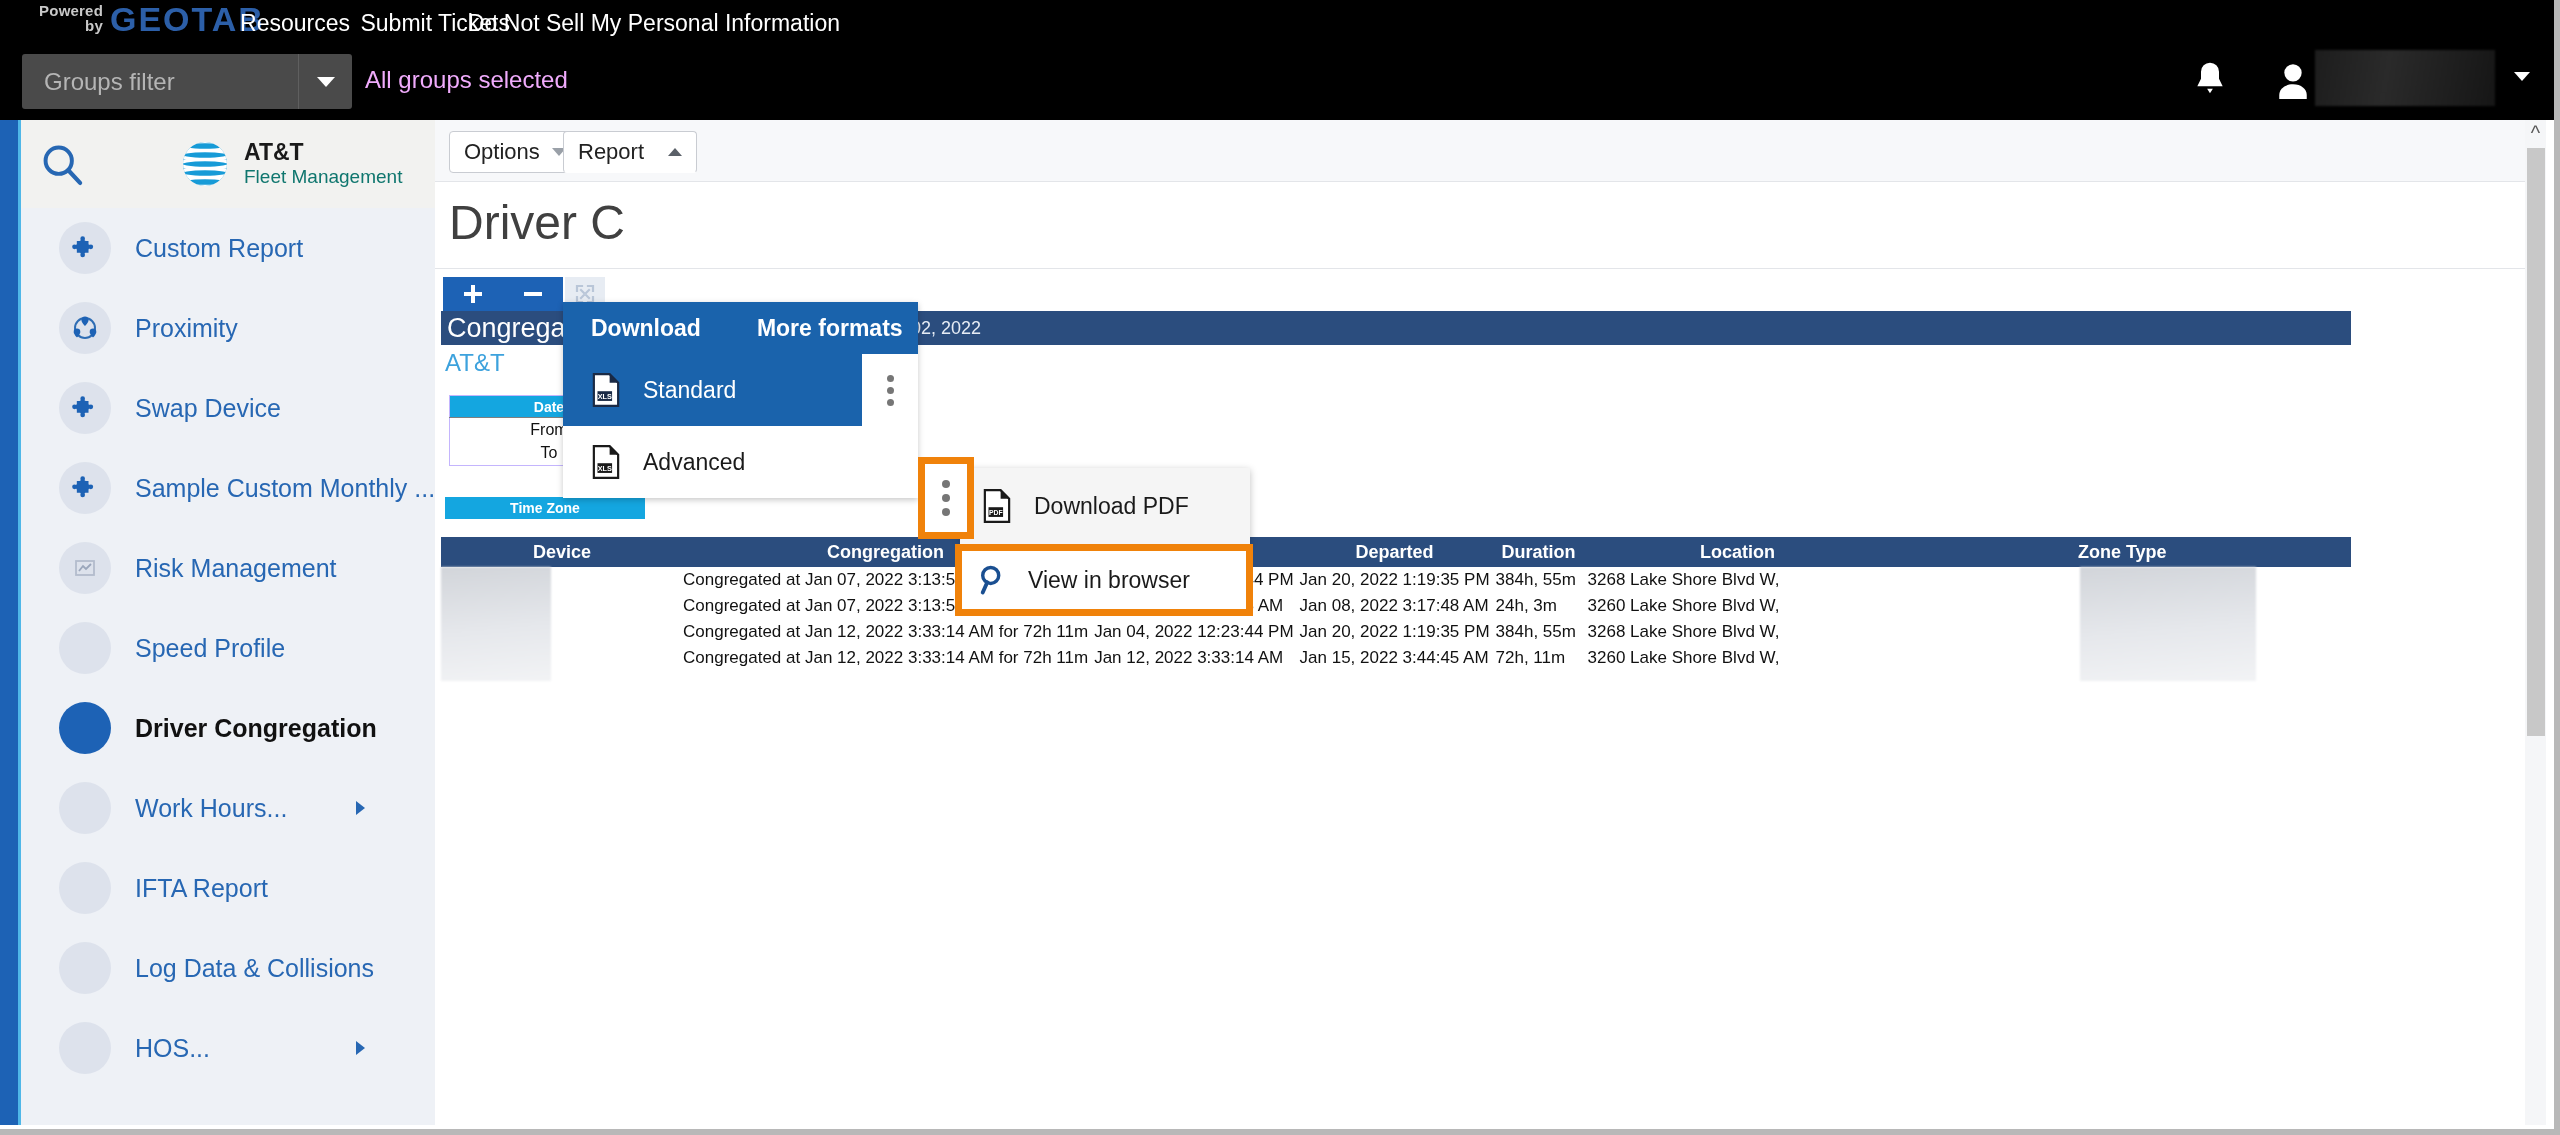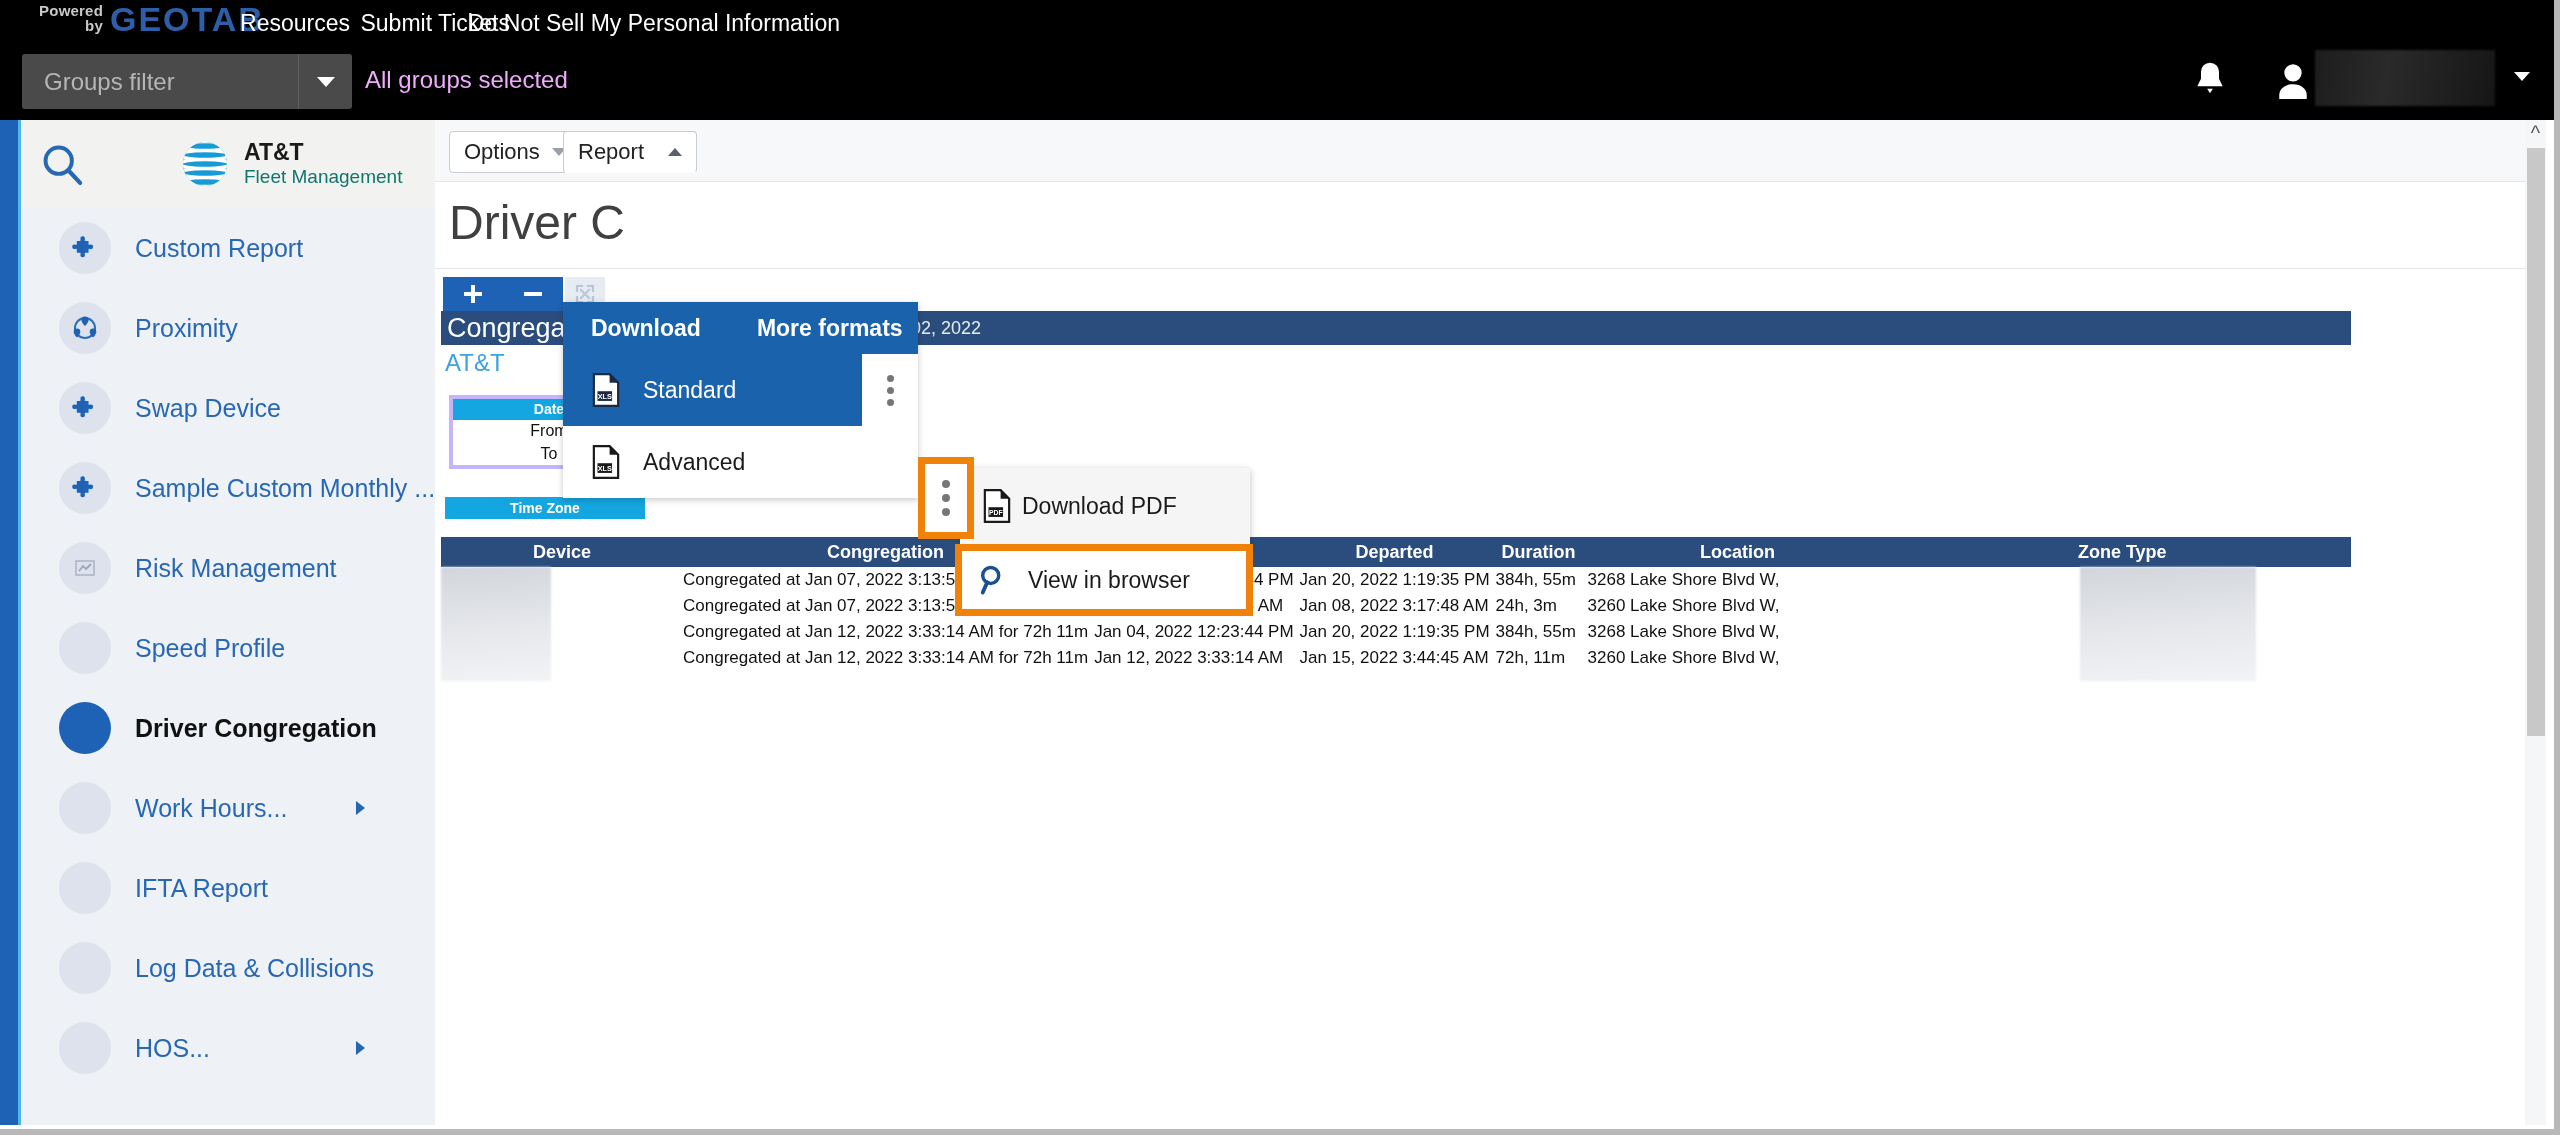--- a/index.html
+++ b/index.html
@@ -244,21 +244,21 @@
   .rpt-headbar .date {
     font-size: 18px; margin-right: 1370px; color: #e6ecf5;
   }
   .rpt-sub {
     position: absolute; left: 10px; top: 80px;
     font-size: 24px; color: #3da2dd;
   }
 
   .mini-table {
     position: absolute; left: 14px; top: 126px;
-    width: 200px; border: 4px solid #c4b5fd;
+    width: 200px; border: 1px solid #c4b5fd;
     border-collapse: collapse;
   }
   .mini-table .mt-head {
     background: #14a6e0; color: #ffffff; font-size: 14px;
     text-align: center; height: 22px; font-weight: bold;
     border-bottom: 1px solid #7f7f7f;
   }
   .mini-table .mt-row {
     height: 24px; font-size: 16px; text-align: center;
     color: #111; border-bottom: 1px solid #7f7f7f;
@@ -358,21 +358,21 @@
   .submenu {
     position: absolute; left: 960px; top: 348px;
     width: 290px; z-index: 60;
     background: #f5f5f5;
     box-shadow: 0 2px 7px rgba(0,0,0,.25);
   }
   .sm-row {
     height: 76px; display: flex; align-items: center; cursor: pointer;
   }
   .sm-row .sm-ico { margin-left: 22px; width: 30px; height: 34px; flex:none; }
-  .sm-row .sm-label { margin-left: 10px; font-size: 23px; color: #1a1a1a; }
+  .sm-row .sm-label { margin-left: 22px; font-size: 23px; color: #1a1a1a; }
   .sm-row-view {
     position: absolute; left: 955px; top: 424px;
     width: 298px; height: 72px; z-index: 75;
     border: 7px solid #f0820a; background: #ffffff;
     display: flex; align-items: center; cursor: pointer;
   }
   .sm-row-view .sm-ico { margin-left: 16px; width: 30px; height: 32px; flex:none; }
   .sm-row-view .sm-label { margin-left: 20px; font-size: 23px; color: #1a1a1a; }
 
   .page-border {

